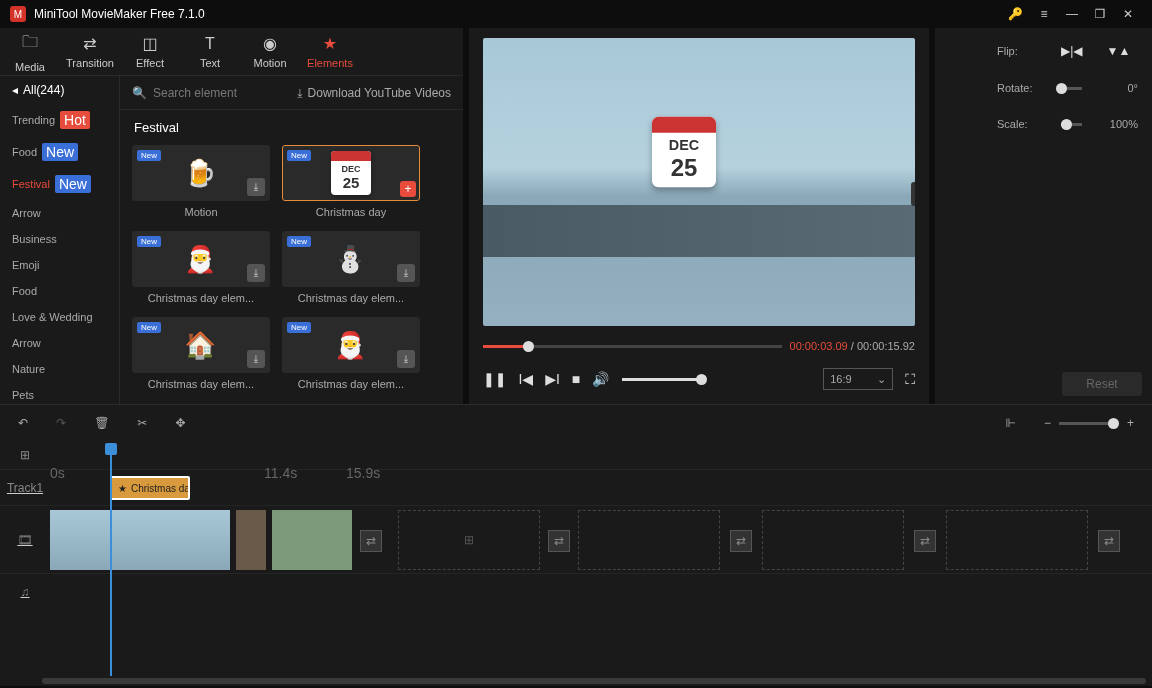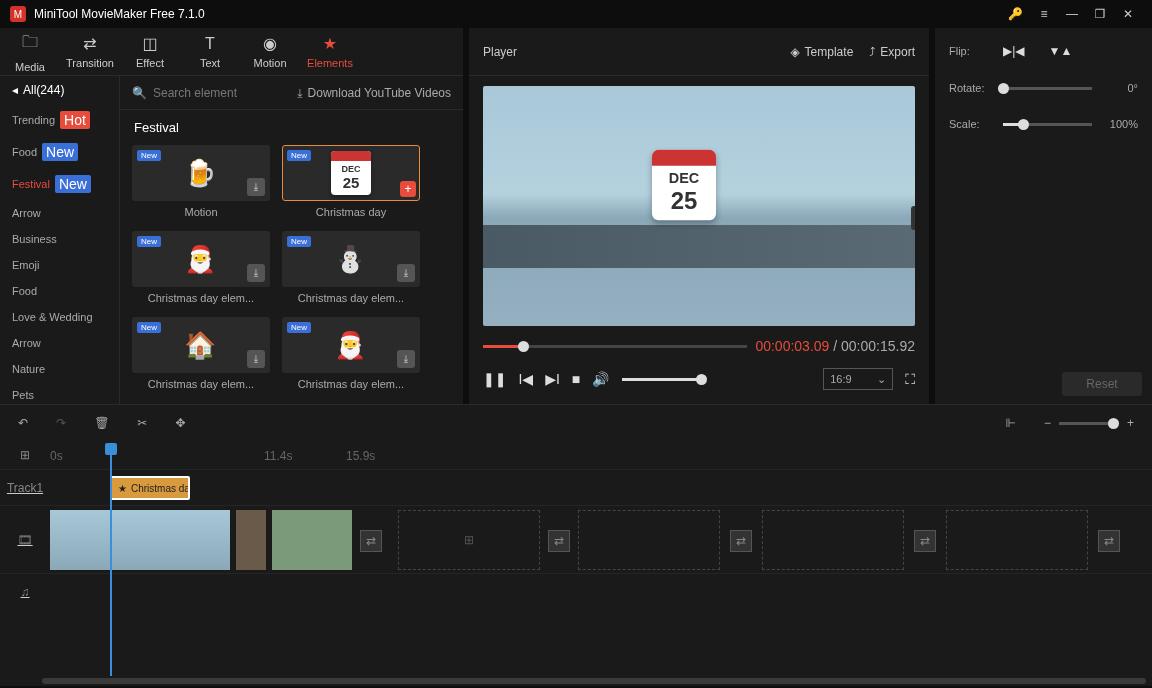--- a/index.html
+++ b/index.html
@@ -46,52 +46,52 @@
 .player-head{height:48px;display:flex;align-items:center;padding:0 14px;border-bottom:1px solid #2a2a2a;}
 .player-head .pt{color:#ccc;}
 .player-head .spacer{flex:1;}
 .player-head .pbtn{display:flex;align-items:center;gap:5px;color:#ccc;cursor:pointer;margin-left:16px;}
 .player-body{flex:1;padding:10px 14px;display:flex;flex-direction:column;}
 .preview{flex:1;background:linear-gradient(#a8c8d8 0%,#b5d1de 45%,#8aa8b8 55%,#95b0c0 100%);border-radius:2px;position:relative;overflow:hidden;}
 .prog-row{height:24px;display:flex;align-items:center;gap:8px;margin-top:8px;}
 .prog-track{flex:1;height:3px;background:#444;position:relative;}
 .prog-fill{position:absolute;left:0;top:0;height:100%;width:15%;background:#e74c3c;}
 .prog-thumb{position:absolute;top:-4px;left:15%;width:11px;height:11px;background:#ddd;border-radius:50%;margin-left:-5px;}
-.prog-time{color:#aaa;font-size:14px;}
+.prog-time{color:#aaa;font-size:11px;}
 .prog-time .cur{color:#e74c3c;}
 .player-ctrl{height:30px;display:flex;align-items:center;gap:12px;margin-top:6px;}
 .pctl{color:#ddd;cursor:pointer;font-size:14px;display:flex;align-items:center;justify-content:center;}
 .vol-track{width:80px;height:3px;background:#555;position:relative;}
 .vol-fill{position:absolute;left:0;top:0;height:100%;width:100%;background:#ddd;}
 .vol-thumb{position:absolute;right:-5px;top:-4px;width:11px;height:11px;background:#ddd;border-radius:50%;}
 .aspect{width:70px;height:22px;border:1px solid #555;display:flex;align-items:center;justify-content:space-between;padding:0 6px;color:#aaa;font-size:11px;}
 .panel-right{width:217px;background:#1a1a1a;margin-left:6px;display:flex;flex-direction:column;}
 .panel-right .head{height:48px;display:flex;align-items:center;padding:0 14px;border-bottom:1px solid #2a2a2a;color:#ccc;}
 .prop-body{flex:1;padding:16px 14px;}
-.prop-row{display:flex;align-items:center;margin-bottom:24px;gap:10px;}
+.prop-row{display:flex;align-items:center;margin-bottom:24px;gap:20px;margin-left:48px;}
 .prop-row .lbl{width:44px;color:#aaa;font-size:11px;}
 .prop-row .btns{display:flex;gap:24px;}
 .prop-row .ibtn{color:#ddd;cursor:pointer;}
 .slider{flex:1;height:3px;background:#555;position:relative;}
 .slider .sfill{position:absolute;left:0;top:0;height:100%;background:#ddd;}
 .slider .sthumb{position:absolute;top:-4px;width:11px;height:11px;background:#ddd;border-radius:50%;margin-left:-5px;}
 .prop-row .val{width:36px;text-align:right;color:#aaa;font-size:11px;}
 .reset{position:absolute;bottom:8px;right:10px;width:80px;height:24px;background:#2a2a2a;color:#666;display:flex;align-items:center;justify-content:center;border-radius:3px;}
 
 .timeline{height:282px;background:#1a1a1a;border-top:1px solid #2a2a2a;display:flex;flex-direction:column;}
 .tl-tools{height:36px;display:flex;align-items:center;padding:0 18px;gap:28px;color:#aaa;}
 .tl-tools .spacer{flex:1;}
 .zoom{display:flex;align-items:center;gap:8px;}
 .ztrack{width:60px;height:3px;background:#555;position:relative;}
 .zthumb{position:absolute;right:0;top:-4px;width:11px;height:11px;background:#ddd;border-radius:50%;}
 .tl-body{flex:1;overflow:hidden;position:relative;}
 .tl-rulerrow{height:28px;display:flex;align-items:center;position:relative;}
 .tl-labelcol{width:50px;display:flex;align-items:center;justify-content:center;color:#888;}
 .tl-ruler{flex:1;position:relative;height:100%;}
-.tl-tick{position:absolute;top:8px;color:#666;font-size:12px;}
+.tl-tick{position:absolute;top:24px;color:#666;font-size:14px;}
 .tl-playhead{position:absolute;top:4px;width:2px;height:240px;background:#3a8fd8;z-index:10;}
 .tl-playhead::before{content:'';position:absolute;top:-2px;left:-5px;width:12px;height:12px;background:#3a8fd8;border-radius:2px;}
 .tl-track{height:36px;display:flex;align-items:center;border-top:1px solid #252525;text-decoration:underline;}
 .tl-track.video{height:68px;}
 .tl-content{flex:1;height:100%;position:relative;}
 .tl-clip{position:absolute;top:6px;height:24px;background:#d89a3c;border:2px solid #fff;border-radius:2px;display:flex;align-items:center;padding:0 6px;font-size:10px;color:#222;gap:4px;white-space:nowrap;overflow:hidden;}
 .tl-vclip{position:absolute;top:4px;height:60px;background:linear-gradient(#a8c8d8,#8aa8b8);}
 .tl-slot{position:absolute;top:4px;height:60px;border:1px dashed #444;display:flex;align-items:center;justify-content:center;color:#555;}
 .trans-icon{width:22px;height:22px;position:absolute;background:#333;border:1px solid #555;color:#888;display:flex;align-items:center;justify-content:center;font-size:12px;}
 .scrollbar{height:10px;background:#1a1a1a;position:relative;}
@@ -250,32 +250,20 @@
                 <div class="dlbtn">⤓</div>
               </div>
             <div class="cap">Christmas day elem...</div>
           </div>
         </div>
       </div>
     </div>
   </div>
 
   <div class="panel-mid">
-    <div class="player-head">
-      <div class="pt">Player</div>
-      <div class="spacer"></div>
-      <div class="pbtn">
-          <span>◈</span>
-          <span>Template</span>
-        </div>
-      <div class="pbtn">
-          <span>⤴</span>
-          <span>Export</span>
-        </div>
-    </div>
     <div class="player-body">
       <div class="preview">
         <div style="position:absolute;left:0;right:0;top:58%;height:18%;background:linear-gradient(90deg,#4a5a64,#5a6a74);"></div>
         <div style="position:absolute;left:42%;top:32%;transform:scale(1.6)">
           <div class="calendar-ico">
               <span class="m">DEC</span>
               <span class="d">25</span>
             </div>
         </div>
         <div style="position:absolute;right:-8px;top:50%;width:12px;height:24px;background:#333;border-radius:3px;color:#888;display:flex;align-items:center;justify-content:center;font-size:9px">›</div>

